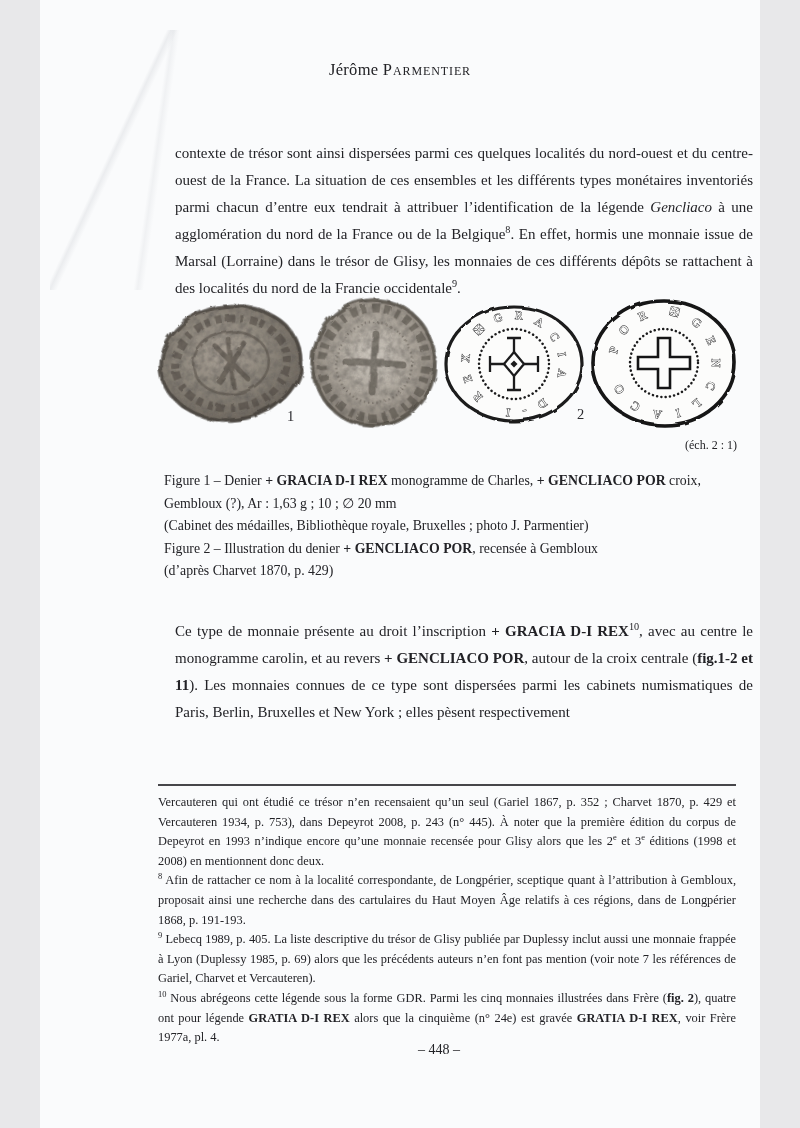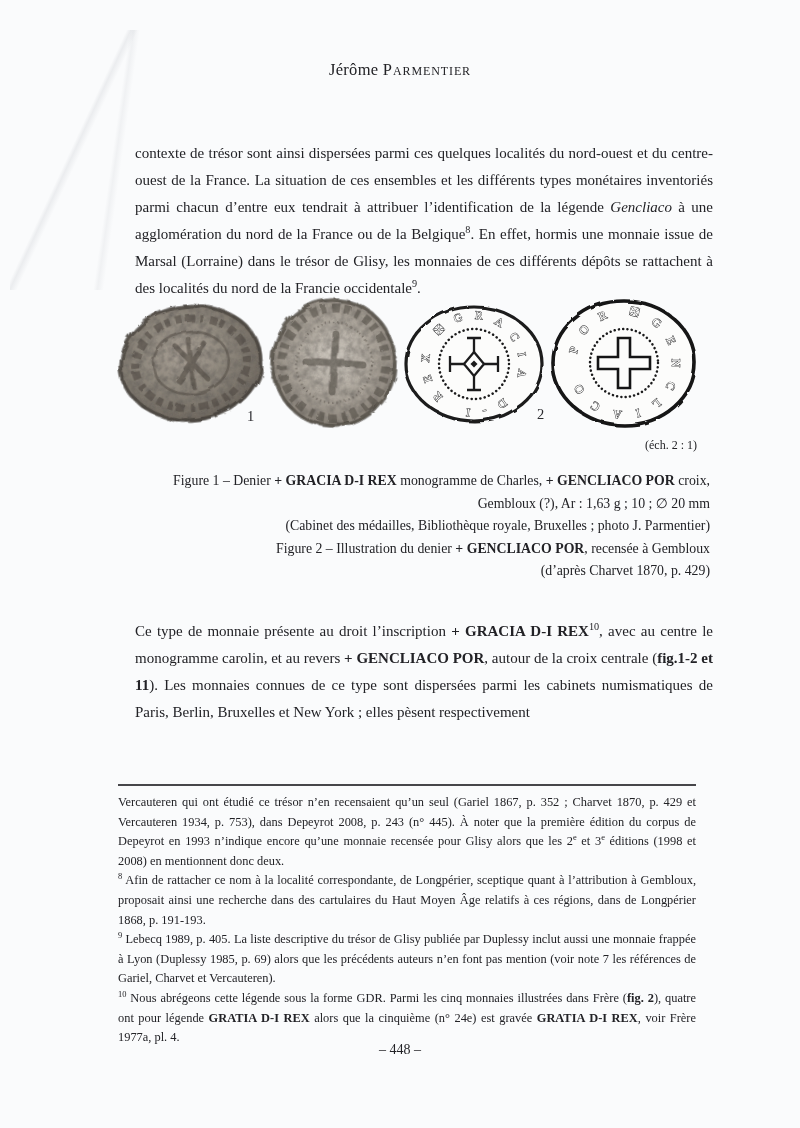--- a/index.html
+++ b/index.html
@@ -1,17 +1,17 @@
 <!DOCTYPE html>
 <html><head>
 <meta charset="utf-8">
 <style>
   html,body{margin:0;padding:0;background:#e8e8ea;}
   .page{
-    position:relative;width:800px;height:1128px;margin:0 auto;
+    position:relative;width:720px;height:1128px;margin:0 auto;
     background:#fafbfc;overflow:hidden;
     font-family:"Liberation Serif","DejaVu Serif",serif;
     color:#222226;
   }
   .crease{
     position:absolute;left:10px;top:30px;width:170px;height:260px;pointer-events:none;
     background:
       linear-gradient(115deg, transparent 40%, rgba(150,155,165,0.15) 41.5%, transparent 44%),
       linear-gradient(98deg, transparent 58%, rgba(150,155,165,0.10) 60%, transparent 63%);
   }
@@ -32,32 +32,32 @@
   .figure{position:absolute;left:105px;top:296px;width:595px;height:145px;}
   .coin{position:absolute;}
   .coin-label{position:absolute;font-size:14.5px;color:#2a2a2e;}
   .label-1{left:142px;top:112px;}
   .label-2{left:432px;top:110px;}
   .scale-note{
     position:absolute;top:438px;left:119px;width:578px;
     text-align:right;font-size:12px;
   }
   .captions{
-    position:absolute;top:470px;left:114px;width:596px;
-    text-align:right;font-size:13.8px;line-height:22.5px;
+    position:absolute;top:470px;left:124px;width:596px;
+    text-align:left;font-size:13.8px;line-height:22.5px;
   }
   .fn-rule{position:absolute;top:784px;left:118px;width:578px;height:2px;background:#46464a;}
   .footnotes{
     position:absolute;top:793px;left:118px;width:578px;
     font-size:12.4px;line-height:19.6px;text-align:justify;
   }
   .footnotes p{margin:0;}
   .page-number{
     position:absolute;top:1042px;left:0;width:100%;
-    text-align:center;font-size:14px;
+    text-align:center;font-size:14px;padding-left:39px;
   }
   .coin text{
     font-family:"Liberation Serif","DejaVu Serif",serif;
     fill:#fbfbfa;stroke:#1a1a1c;stroke-width:.85px;paint-order:stroke;
   }
 </style>
 </head>
 <body>
 
 <div class="page">

